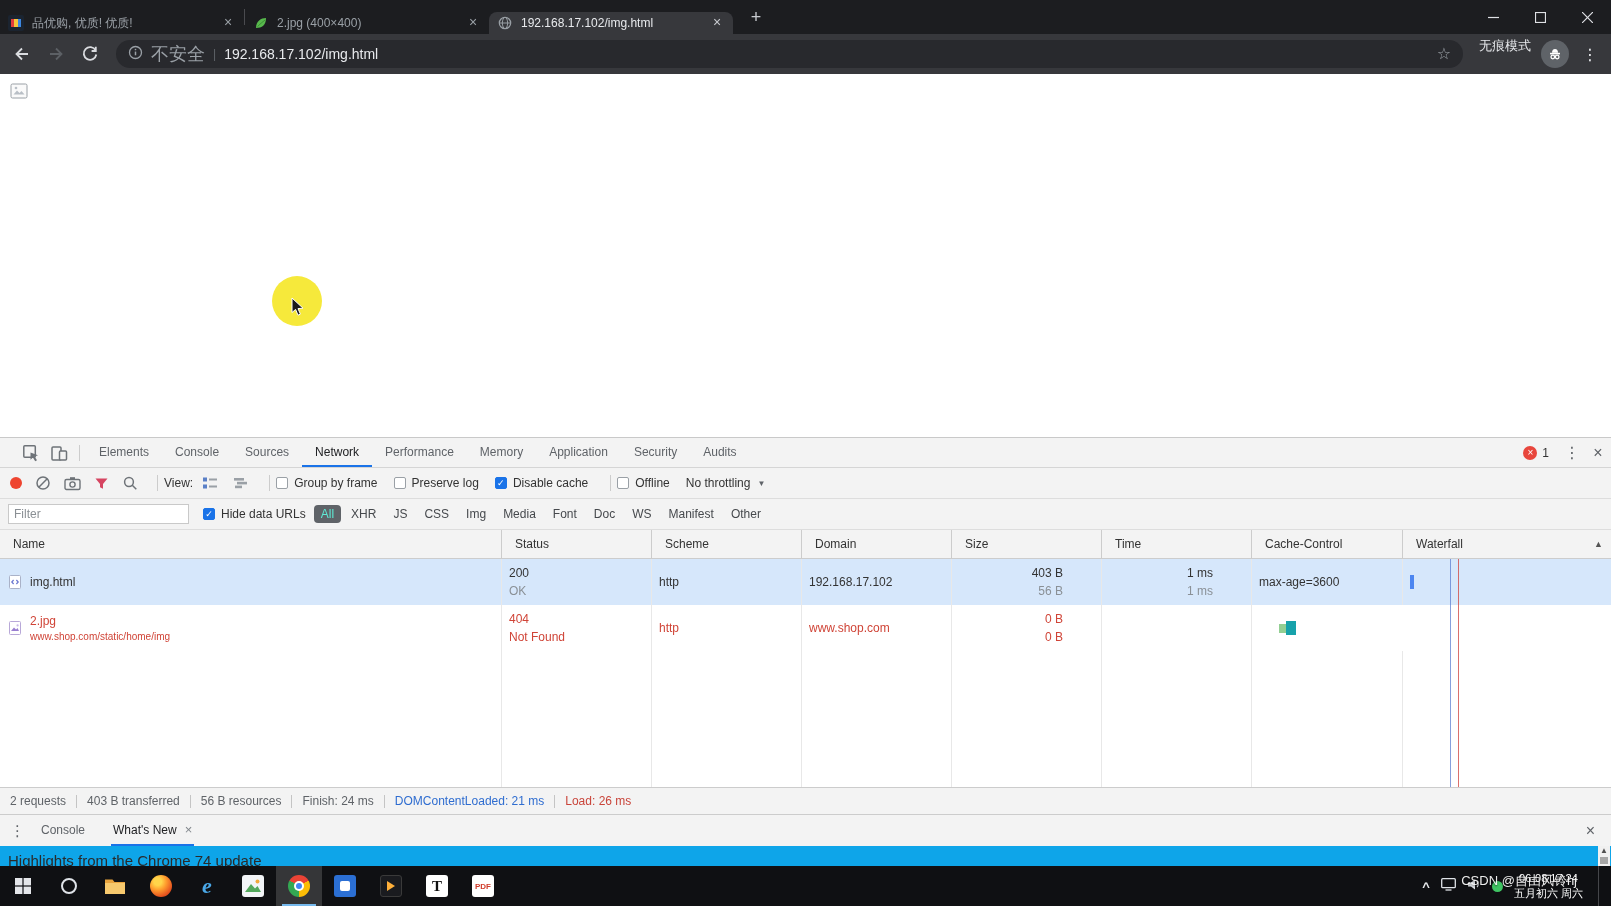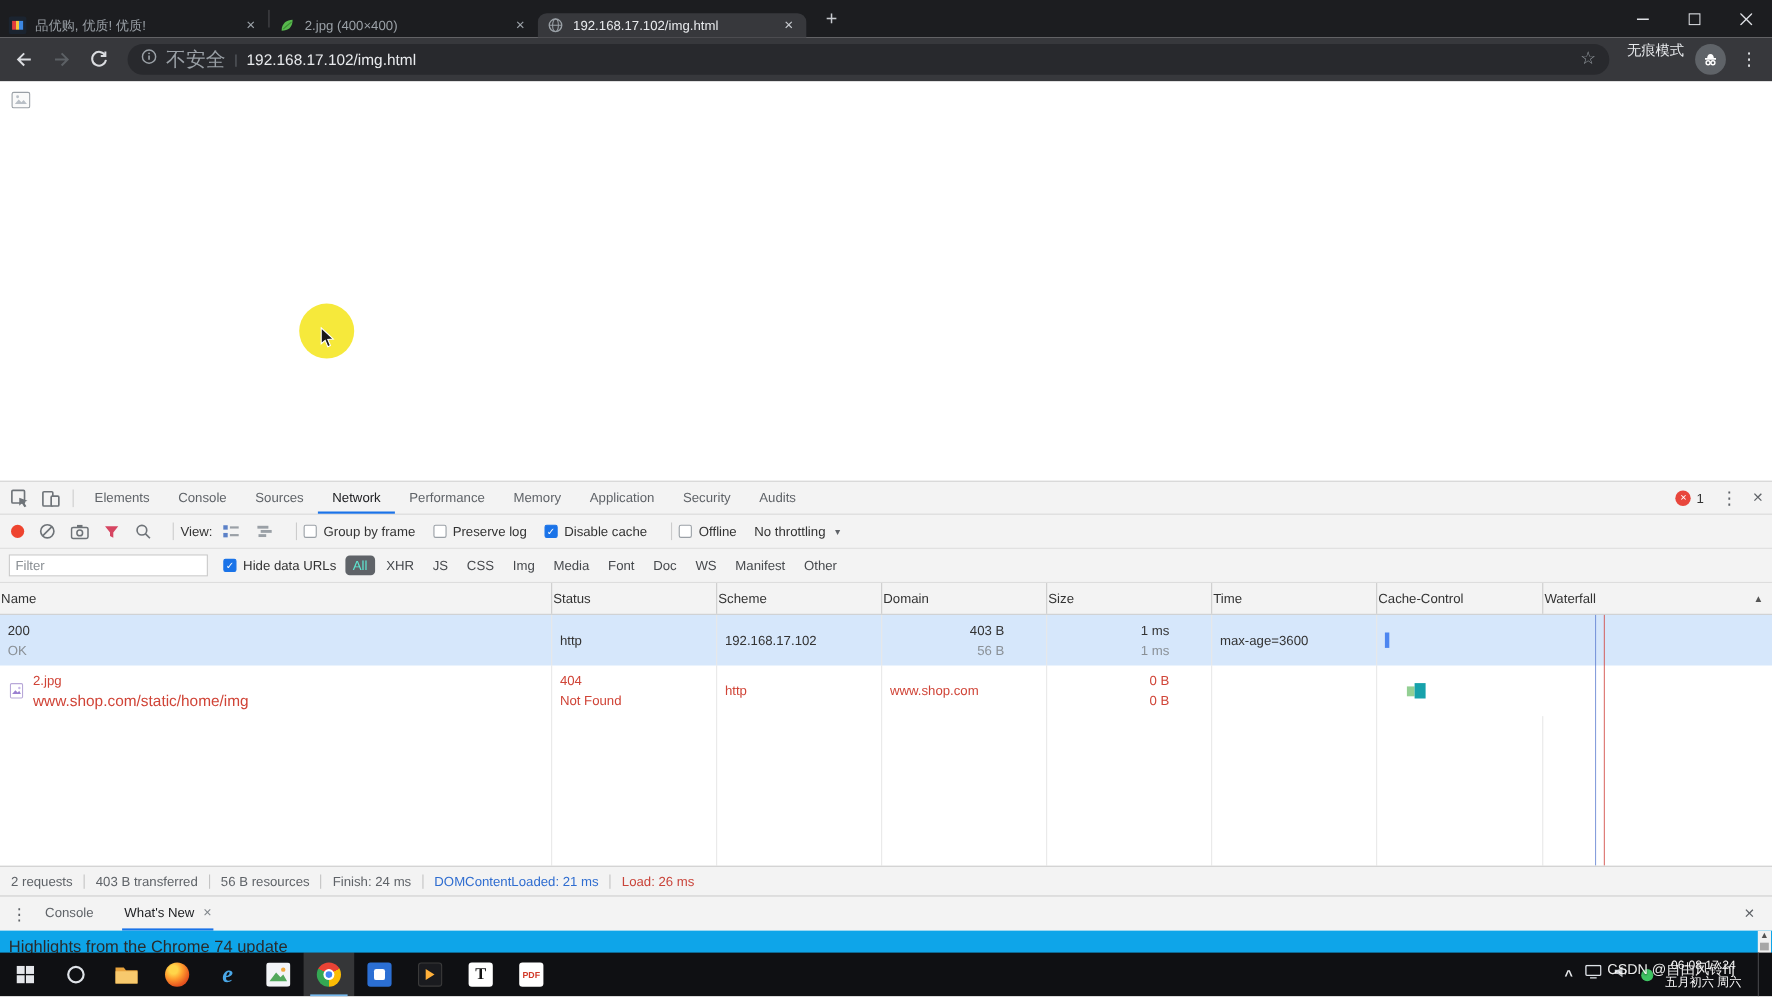--- a/index.html
+++ b/index.html
@@ -35,21 +35,21 @@
   .kebab{color:#e8eaed;font-size:16px;width:22px;text-align:center}
 
   
   #page{position:absolute;left:0;top:74px;width:100%;height:363px;background:#fff}
   .broken-img{position:absolute;left:10px;top:8px}
   .hl-circle{position:absolute;left:272px;top:202px;width:50px;height:50px;border-radius:50%;background:#f6e93b}
   .cursor{position:absolute;left:19px;top:21px}
 
   
   #devtools{position:absolute;left:0;top:437px;width:100%;height:429px;background:#fff;border-top:1px solid #c9c9c9;font-size:12px;color:#333}
-  #dt-tabbar{position:absolute;top:0;left:0;width:100%;height:30px;background:#f3f3f3;border-bottom:1px solid #d5d5d5;display:flex;align-items:center;padding-left:4px}
+  #dt-tabbar{position:absolute;top:0;left:0;width:100%;height:30px;background:#f3f3f3;border-bottom:1px solid #d5d5d5;display:flex;align-items:center;padding-left:17px}
   .tbbtn{width:28px;height:28px;display:flex;align-items:center;justify-content:center}
   .vsep{width:1px;height:16px;background:#ccc;margin:0 6px}
   .dt-tab{height:29px;display:flex;align-items:center;padding:0 13px;color:#5f6368;border-bottom:2px solid transparent}
   .dt-tab.active{color:#202124;border-color:#1a73e8}
   .dt-spacer{flex:1}
   .err-badge{display:flex;align-items:center;gap:5px;margin-right:10px}
   .err-dot{width:14px;height:14px;border-radius:50%;background:#e8463c;color:#fff;font-size:10px;line-height:14px;text-align:center}
   .dt-kebab,.dt-close{width:26px;text-align:center;color:#5f6368;font-size:16px}
 
   #dt-nettoolbar{position:absolute;top:30px;left:0;width:100%;height:31px;background:#f3f3f3;border-bottom:1px solid #ddd;display:flex;align-items:center;padding-left:10px}
@@ -65,33 +65,33 @@
   #dt-filterbar{position:absolute;top:61px;left:0;width:100%;height:31px;background:#f3f3f3;border-bottom:1px solid #ddd;display:flex;align-items:center;padding-left:8px}
   #filter-input{width:181px;height:20px;border:1px solid #c9c9c9;background:#fff;font:12px "Liberation Sans","DejaVu Sans",sans-serif;padding:0 5px;color:#333;margin-right:14px}
   #filter-input::placeholder{color:#8a8f94}
   .pill{padding:2px 7px;border-radius:4px;color:#46494d;margin-right:3px;white-space:nowrap}
   .pill.active{background:#5f6368;color:#5eead4}
   .hd-wrap{margin-right:8px}
 
   #dt-grid{position:absolute;top:92px;left:0;width:100%;height:257px}
   .gridrow{display:grid;grid-template-columns:502px 150px 150px 150px 150px 150px 151px auto;width:100%}
   #grid-head{height:29px;background:#f3f3f3;border-bottom:1px solid #ccc}
-  .hc{display:flex;align-items:center;padding-left:1px;border-right:1px solid #ccc;color:#333;position:relative;white-space:nowrap}
+  .hc{display:flex;align-items:center;padding-left:13px;border-right:1px solid #ccc;color:#333;position:relative;white-space:nowrap}
   .hc:last-child{border-right:none}
   .sortarrow{position:absolute;right:8px;font-size:9px;color:#555}
   .net-row{height:46px}
   .net-row>div{border-right:1px solid #e8e8e8;position:relative;overflow:hidden}
   .net-row>div:last-child{border-right:none}
   .row-sel{background:#d6e7fb}
   .row-err{color:#d04437}
   .row-err .sub,.row-err .npath{color:#d04437}
   .cname{display:flex;align-items:center;gap:7px;padding-left:7px}
   .cicon{width:16px;height:16px;flex:0 0 16px}
   .nstack{display:flex;flex-direction:column;justify-content:center;gap:3px}
-  .npath{font-size:14px}
+  .npath{font-size:10px}
   .npath:empty{display:none}
   .c2{display:flex;flex-direction:column;justify-content:center;gap:4px;padding-left:7px}
   .sub{color:#8a9096}
   .c2.rnum{align-items:flex-end;padding-right:38px;padding-left:0}
   .c1{display:flex;align-items:center;padding-left:7px;white-space:nowrap}
   .wf-tick1{position:absolute;left:7px;top:16px;width:4px;height:14px;background:#4d86f0}
   .wf-g1{position:absolute;left:27px;top:19px;width:7px;height:9px;background:#93cf93}
   .wf-g2{position:absolute;left:34px;top:16px;width:10px;height:14px;background:#17a2ab}
   #grid-fill{height:136px}
   .fc{border-right:1px solid #e8e8e8}
@@ -387,20 +387,31 @@
         <div class="hc">Size</div>
         <div class="hc">Time</div>
         <div class="hc">Cache-Control</div>
         <div class="hc">
           <span>Waterfall</span>
           <span class="sortarrow">▲</span>
         </div>
       </div>
 
       <div class="gridrow net-row row-sel">
+        <div class="cname">
+          <span class="cicon"><svg width="16" height="16" viewBox="0 0 16 16">
+                <rect x="2.5" y="1.5" width="11" height="13" rx="1" fill="#fff" stroke="#aab2c8"></rect>
+                <path d="M6.6 6 L4.8 8 L6.6 10" stroke="#6a77d0" stroke-width="1.2" fill="none"></path>
+                <path d="M9.4 6 L11.2 8 L9.4 10" stroke="#6a77d0" stroke-width="1.2" fill="none"></path>
+              </svg></span>
+          <span class="nstack">
+            <span>img.html</span>
+
+          </span>
+        </div>
         <div class="c2">
           <span>200</span>
           <span class="sub">OK</span>
         </div>
         <div class="c1">http</div>
         <div class="c1">192.168.17.102</div>
         <div class="c2 rnum">
           <span>403 B</span>
           <span class="sub">56 B</span>
         </div>

